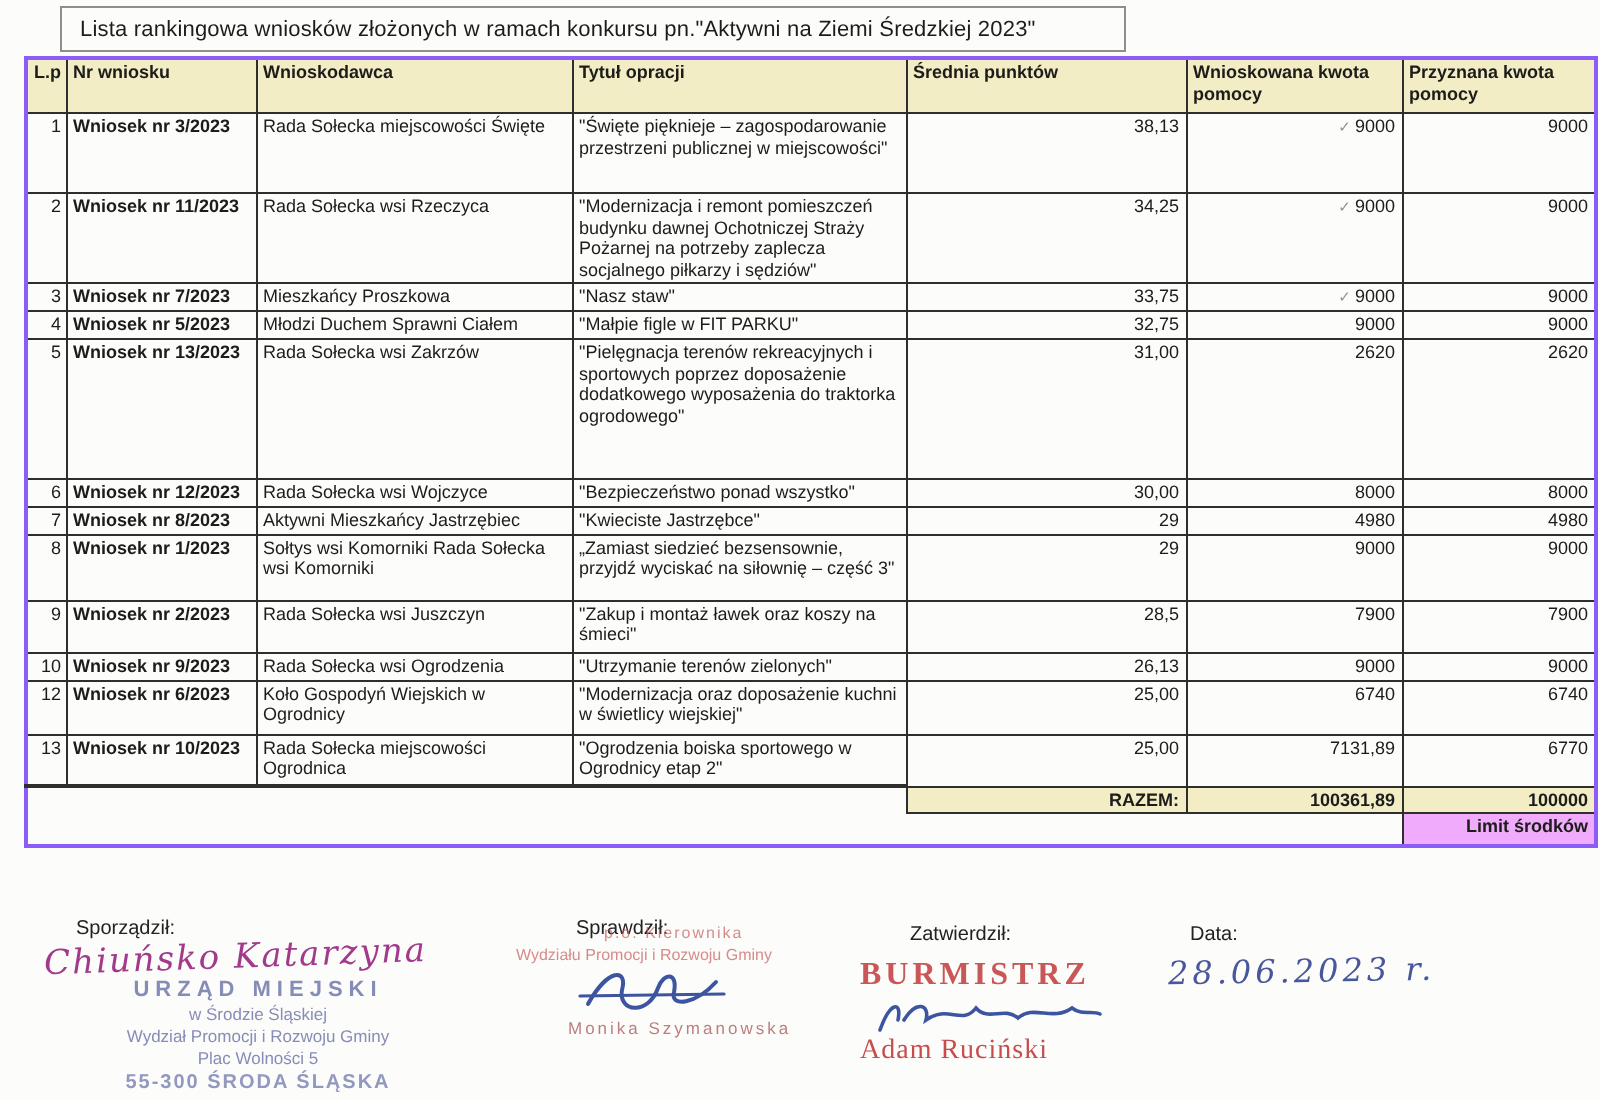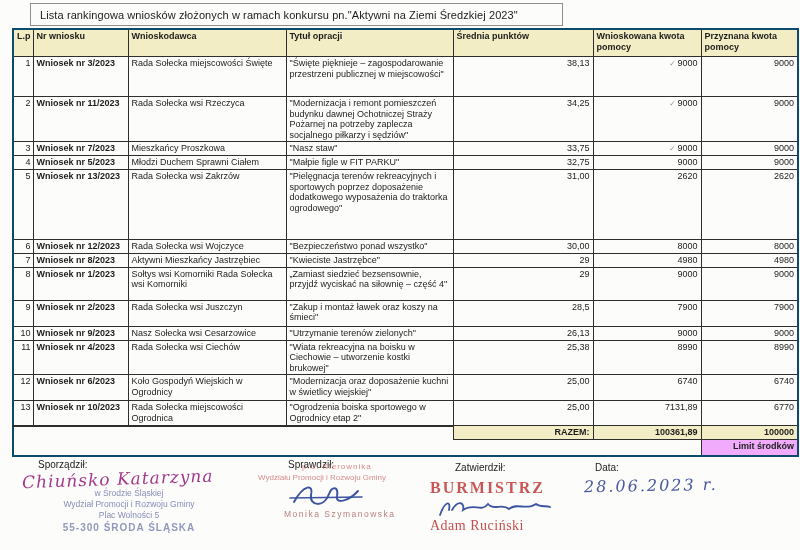--- a/index.html
+++ b/index.html
@@ -17,21 +17,21 @@
   }
   .title-text{
     position:absolute; left:9px; top:5px; white-space:nowrap;
     font-size:11px; font-weight:normal; letter-spacing:.1px;
   }
   
   table.ranking{
     position:absolute; left:12px; top:28px; width:785px;
     border-collapse:collapse; table-layout:fixed;
     font-size:9px; line-height:1.18;
-    border:2px solid #0c4a6e;
+    border:2px solid #8b5cf6;
   }
   .ranking th, .ranking td{
     border:1px solid #2e2e2c; padding:1px 3px; vertical-align:top;
     overflow:hidden;
   }
   .ranking thead th{
     background:#f2edc4; font-weight:bold; text-align:left; height:24px;
   }
   td.c-lp{text-align:right; padding-right:2px;}
   td.c-nr{font-weight:bold;}
@@ -185,51 +185,42 @@
       <td class="c-wn">Aktywni Mieszkańcy Jastrzębiec</td>
       <td class="c-ty">"Kwieciste Jastrzębce"</td>
       <td class="num">29</td>
       <td class="num"><span class="check"></span><span class="val">4980</span></td>
       <td class="num">4980</td>
     </tr>
         <tr>
       <td class="c-lp">8</td>
       <td class="c-nr">Wniosek nr 1/2023</td>
       <td class="c-wn">Sołtys wsi Komorniki Rada Sołecka wsi Komorniki</td>
-      <td class="c-ty">„Zamiast siedzieć bezsensownie, przyjdź wyciskać na siłownię – część 4"</td>
+      <td class="c-ty">„Zamiast siedzieć bezsensownie, przyjdź wyciskać na siłownię – część 3"</td>
       <td class="num">29</td>
       <td class="num"><span class="check"></span><span class="val">9000</span></td>
       <td class="num">9000</td>
     </tr>
         <tr>
       <td class="c-lp">9</td>
       <td class="c-nr">Wniosek nr 2/2023</td>
       <td class="c-wn">Rada Sołecka wsi Juszczyn</td>
       <td class="c-ty">"Zakup i montaż ławek oraz koszy na śmieci"</td>
       <td class="num">28,5</td>
       <td class="num"><span class="check"></span><span class="val">7900</span></td>
       <td class="num">7900</td>
     </tr>
         <tr>
       <td class="c-lp">10</td>
       <td class="c-nr">Wniosek nr 9/2023</td>
-      <td class="c-wn">Nasz Sołecka wsi Cesarzowice</td>
+      <td class="c-wn">Rada Sołecka wsi Ogrodzenia</td>
       <td class="c-ty">"Utrzymanie terenów zielonych"</td>
       <td class="num">26,13</td>
       <td class="num"><span class="check"></span><span class="val">9000</span></td>
       <td class="num">9000</td>
-    </tr>
-        <tr>
-      <td class="c-lp">11</td>
-      <td class="c-nr">Wniosek nr 4/2023</td>
-      <td class="c-wn">Rada Sołecka wsi Ciechów</td>
-      <td class="c-ty">"Wiata rekreacyjna na boisku w Ciechowie – utworzenie kostki brukowej"</td>
-      <td class="num">25,38</td>
-      <td class="num"><span class="check"></span><span class="val">8990</span></td>
-      <td class="num">8990</td>
     </tr>
         <tr>
       <td class="c-lp">12</td>
       <td class="c-nr">Wniosek nr 6/2023</td>
       <td class="c-wn">Koło Gospodyń Wiejskich w Ogrodnicy</td>
       <td class="c-ty">"Modernizacja oraz doposażenie kuchni w świetlicy wiejskiej"</td>
       <td class="num">25,00</td>
       <td class="num"><span class="check"></span><span class="val">6740</span></td>
       <td class="num">6740</td>
     </tr>
@@ -253,20 +244,21 @@
       <tr>
         <td class="ghost" colspan="6"></td>
         <td class="limit-cell">Limit środków</td>
       </tr>
     </tbody>
   </table>
 
   <div class="f-label" style="left:38px; top:459px;">Sporządził:</div>
   <div class="hand-sig">Chiuńsko Katarzyna</div>
   <div class="stamp-left">
+    <div class="l1">URZĄD MIEJSKI</div>
     <div class="l2">w Środzie Śląskiej</div>
     <div class="l3">Wydział Promocji i Rozwoju Gminy</div>
     <div class="l4">Plac Wolności 5</div>
     <div class="l5">55-300 ŚRODA ŚLĄSKA</div>
   </div>
 
   <div class="f-label" style="left:288px; top:459px;">Sprawdził:</div>
   <div class="stamp-mid-1">p.o. Kierownika</div>
   <div class="stamp-mid-2">Wydziału Promocji i Rozwoju Gminy</div>
   <div class="sig-mid">

